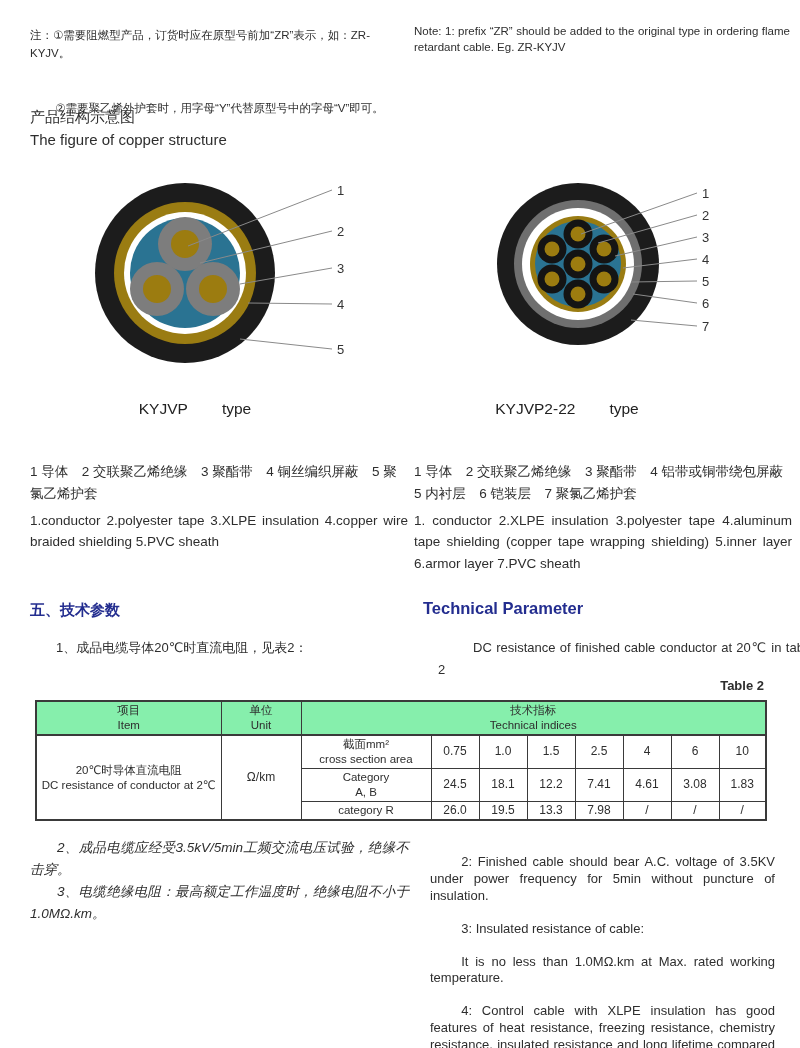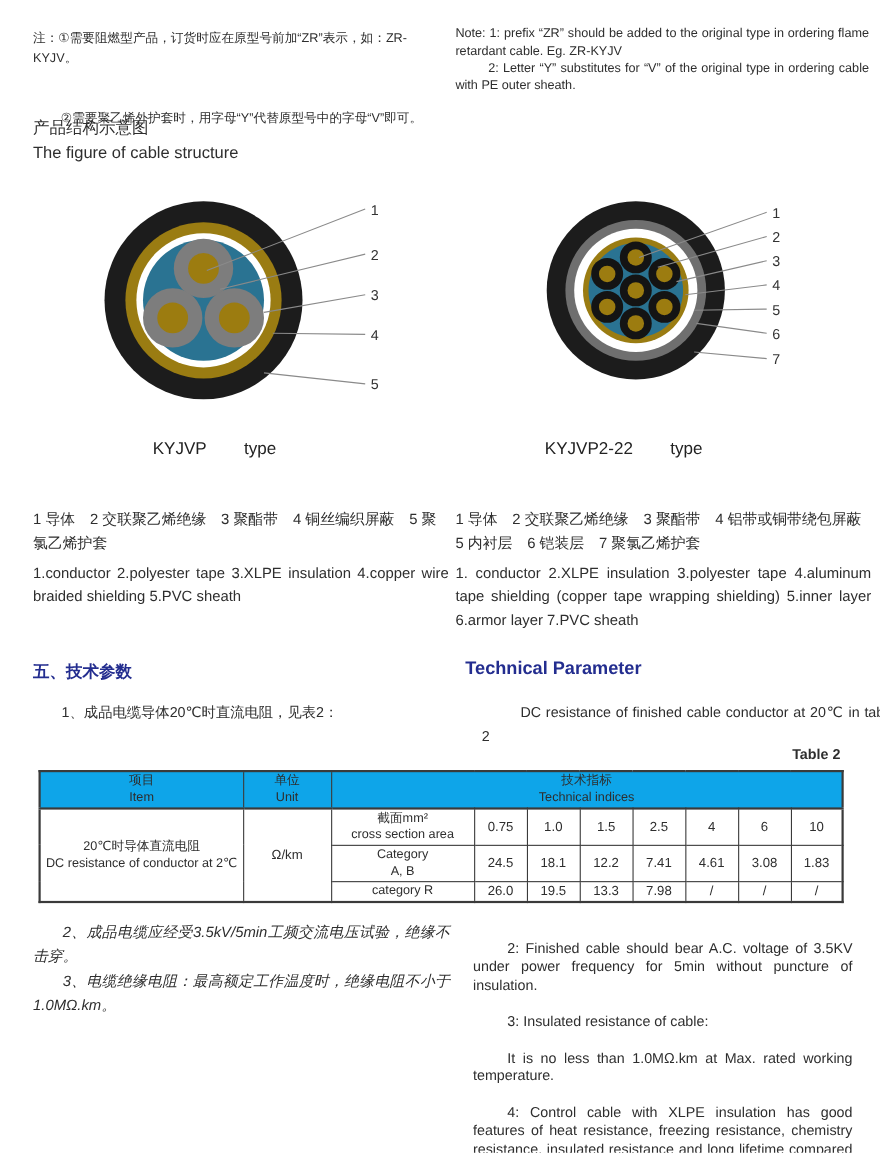--- a/index.html
+++ b/index.html
@@ -33,46 +33,45 @@
   
   .tech-cn{left:30px;top:601px;font-size:15px;font-weight:bold;}
   .tech-en{left:423px;top:599px;font-size:16.5px;font-weight:bold;}
   .sub-cn{left:30px;top:639px;width:378px;font-size:13px;text-indent:2em;}
   .sub-en{left:414px;top:637px;width:376px;font-size:13px;line-height:1.7;text-indent:2.7em;text-align:justify;margin-left:24px;}
   .table2-label{right:36px;top:678px;font-size:13px;font-weight:bold;}
   
   table.t2{left:35px;top:700px;position:absolute;border-collapse:collapse;width:730px;table-layout:fixed;
     font-size:11.5px;border:2px solid #3a3a3a;}
   table.t2 td{border:1px solid #3a3a3a;text-align:center;vertical-align:middle;padding:1px 2px;line-height:1.3;}
-  table.t2 .hdr td{background:#0ea5e9;height:30px;border-bottom:2px solid #3a3a3a;}
+  table.t2 .hdr td{background:#86efac;height:30px;border-bottom:2px solid #3a3a3a;}
   table.t2 .r1 td{height:27px;}
   table.t2 .r2 td{height:29px;}
   table.t2 .r3 td{height:14px;}
   table.t2 .val{font-size:12px;}
   
   .bottom-cn{left:30px;top:837px;width:379px;font-size:13.5px;line-height:1.62;text-align:justify;}
   .bottom-cn p{margin:0;text-indent:2em;font-style:italic;}
   .bottom-en{left:414px;top:838px;width:377px;font-size:13px;line-height:1.3;text-align:justify;}
   .bottom-en p{margin:16px;text-indent:2.4em;}
 </style>
 </head>
 <body>
 
 <div class="abs note-cn">
   <div>注：①需要阻燃型产品，订货时应在原型号前加“ZR”表示，如：ZR-KYJV。</div>
   <div class="l2">②需要聚乙烯外护套时，用字母“Y”代替原型号中的字母“V”即可。</div>
 </div>
 <div class="abs note-en">
   <p>Note: 1: prefix “ZR” should be added to the original type in ordering flame retardant cable. Eg. ZR-KYJV</p>
-  <p class="l2">2: Letter “Y” substitutes for “V” of the original type in ordering cable with PE outer sheath.</p>
 </div>
 
 <div class="abs fig-title">
   <div>产品结构示意图</div>
-  <div>The figure of cable structure</div>
+  <div>The figure of copper structure</div>
 </div>
 
 <svg class="abs diag" style="left:88px;top:176px;" width="270" height="200" viewBox="0 0 270 200">
   <circle cx="97" cy="97" r="90" fill="#1c1c1c"></circle>
   <circle cx="97" cy="97" r="71" fill="#9a7c12"></circle>
   <circle cx="97" cy="97" r="61" fill="#ffffff"></circle>
   <circle cx="97" cy="97" r="55" fill="#2a7392"></circle>
   <g fill="#7d7d7d">
     <circle cx="97" cy="68" r="27"></circle>
     <circle cx="69" cy="113" r="27"></circle>

